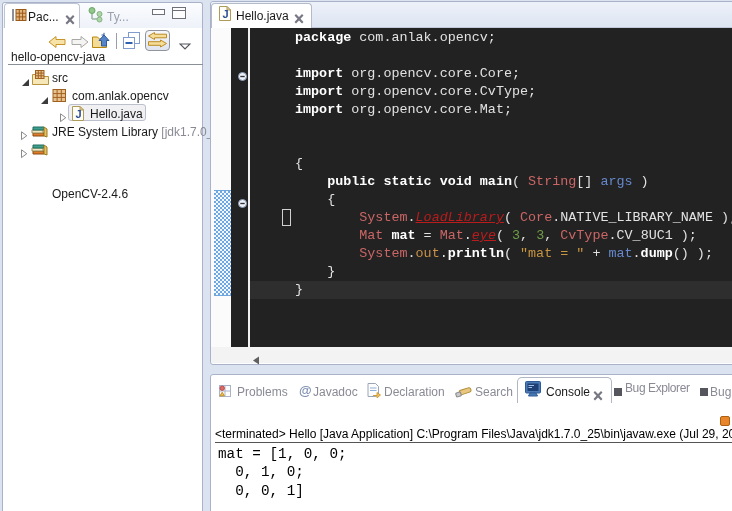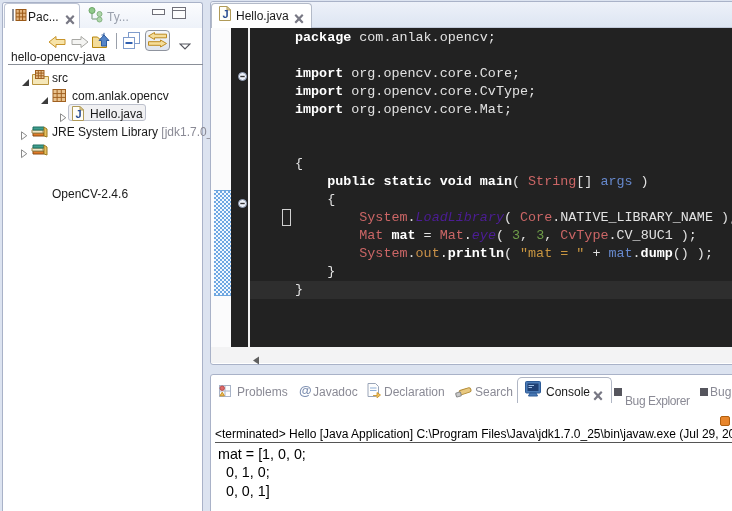--- a/index.html
+++ b/index.html
@@ -12,22 +12,22 @@
   
   .code{font-family:"Liberation Mono",monospace;font-size:13.4px;line-height:18px;
         color:#e2e2e2;margin-left:44px;}
   .code div{height:18px;white-space:pre;}
   .k{font-weight:bold;color:#fff;}
   .t{color:#cc6666;}
   .bl{color:#6688cc;}
   .g{color:#6f9e49;}
   .s{color:#c89540;}
   .o{color:#c89048;}
-  .it{font-style:italic;color:#4c1d95;}
-  .mono{font-family:Liberation Sans, sans-serif;font-size:14.3px;line-height:18.4px;
+  .it{font-style:italic;color:#b91c1c;text-decoration:underline;}
+  .mono{font-family:Liberation Mono, monospace;font-size:14.3px;line-height:18.4px;
         color:#000;white-space:pre;}
 </style>
 </head>
 <body>
 
 <div class="a card" style="left:2px;top:2px;width:201px;height:509px;border-radius:3px 3px 0 0;border-bottom:none;"></div>
 
 <div class="a" style="left:3px;top:3px;width:199px;height:25px;background:linear-gradient(#fbfcfe,#eef2f9);border-radius:3px 3px 0 0;"></div>
 
 <div class="a" style="left:4px;top:3px;width:76px;height:25px;background:#fff;border:1px solid #bdc4d4;border-bottom:none;border-radius:4px 4px 0 0;box-sizing:border-box;"></div>
@@ -231,21 +231,21 @@
       <rect x="2.5" y="2.5" width="11" height="7.5" fill="#1e3f73"></rect>
       <line x1="3.5" y1="4.5" x2="9" y2="4.5" stroke="#9ec0e8"></line>
       <line x1="3.5" y1="6.5" x2="7" y2="6.5" stroke="#9ec0e8"></line>
       <path d="M5 12 L11 12 L12.5 15 L3.5 15 Z" fill="#4a7ab5" stroke="#2c5a96"></path>
     </svg></div>
 <div class="a ui" style="left:546px;top:385px;">Console</div>
 <div class="a" id="xCons" style="left:593px;top:387px;"><svg width="10" height="10" viewBox="0 0 10 10">
       <path d="M0.5 1.5 L2 0 L5 3 L8 0 L9.5 1.5 L6.5 4.7 L9.5 8 L8 9.5 L5 6.4 L2 9.5 L0.5 8 L3.5 4.7 Z" fill="#787884"></path>
     </svg></div>
 <div class="a" style="left:614px;top:388px;width:8px;height:8px;background:#55555d;"></div>
-<div class="a ui gray" style="left:625px;top:394px;letter-spacing:-0.4px;">Bug Explorer</div>
+<div class="a ui gray" style="left:625px;top:381px;letter-spacing:-0.4px;">Bug Explorer</div>
 <div class="a" style="left:700px;top:388px;width:8px;height:8px;background:#55555d;"></div>
 <div class="a ui gray" style="left:710px;top:385px;">Bug</div>
 
 <div class="a" style="left:720px;top:416px;width:10px;height:10px;background:#e8862c;border:1px solid #b05f10;border-radius:2px;box-sizing:border-box;"></div>
 
 <div class="a" style="left:215px;top:427px;font-size:12px;color:#000;white-space:nowrap;">&lt;terminated&gt; Hello [Java Application] C:\Program Files\Java\jdk1.7.0_25\bin\javaw.exe (Jul 29, 20</div>
 <div class="a" style="left:215px;top:442px;width:517px;height:1px;background:#555;"></div>
 <div class="a mono" style="left:218px;top:445px;">mat = [1, 0, 0;
   0, 1, 0;
   0, 0, 1]</div>

